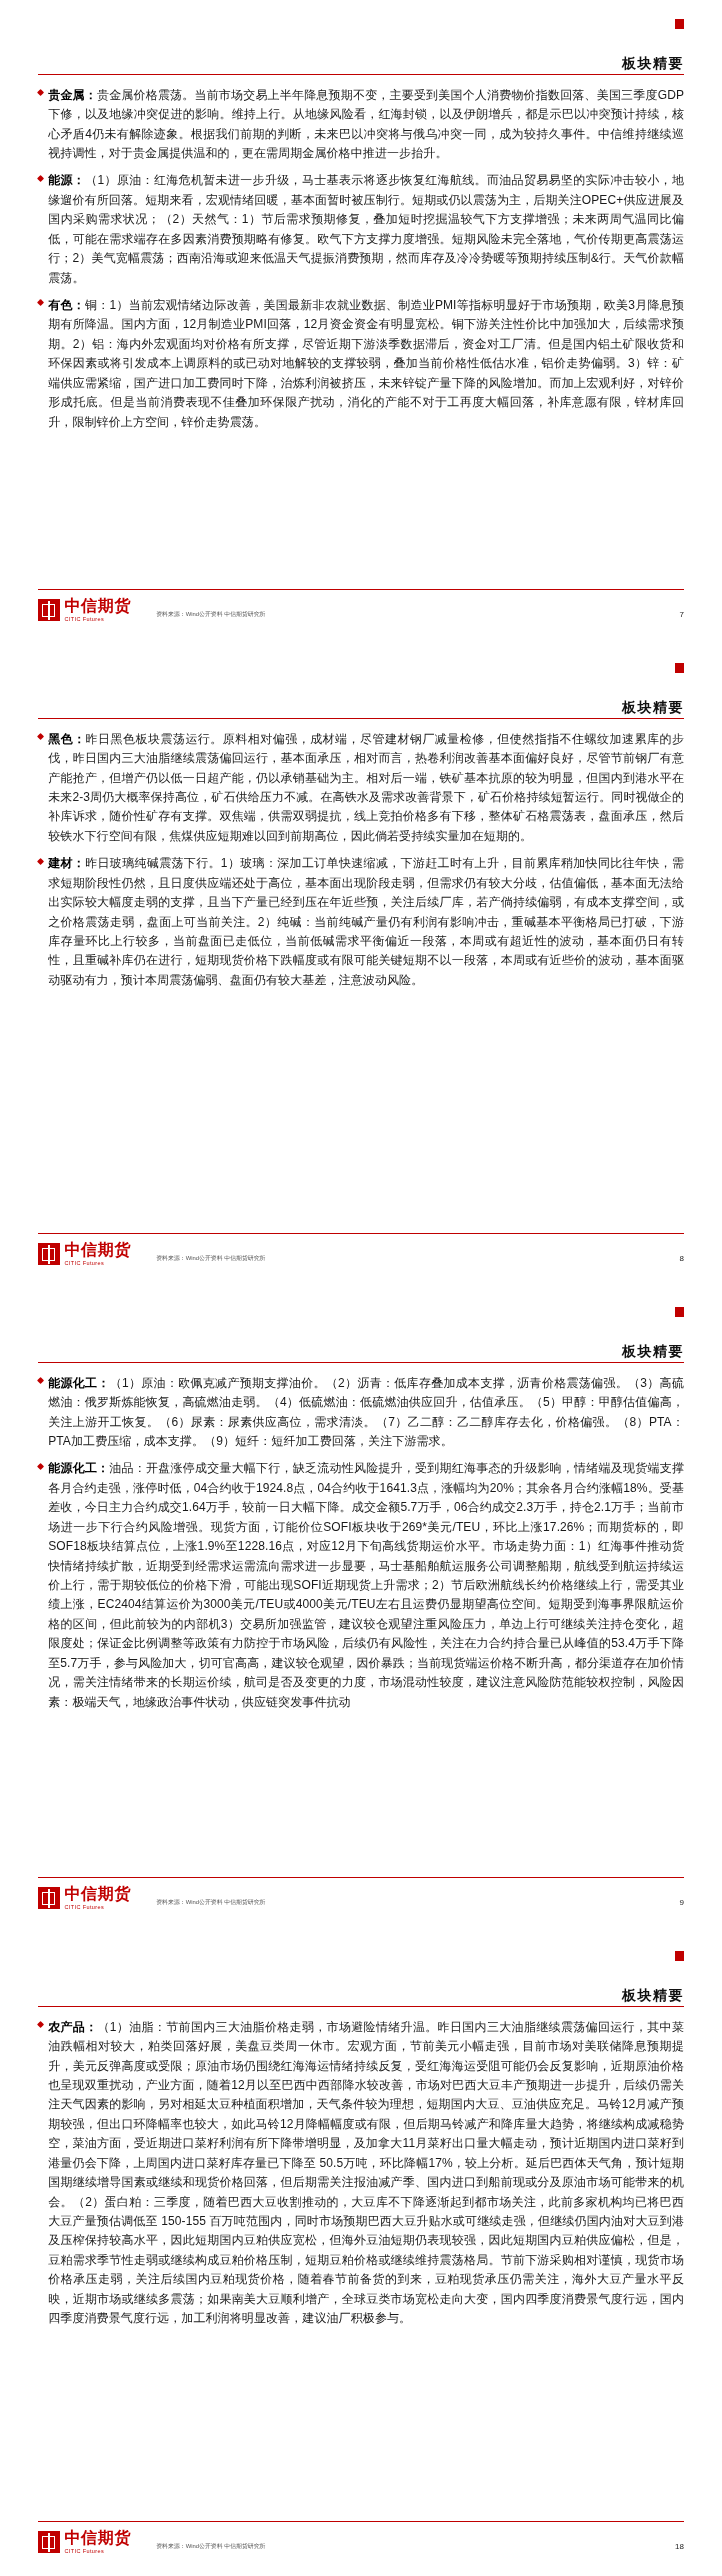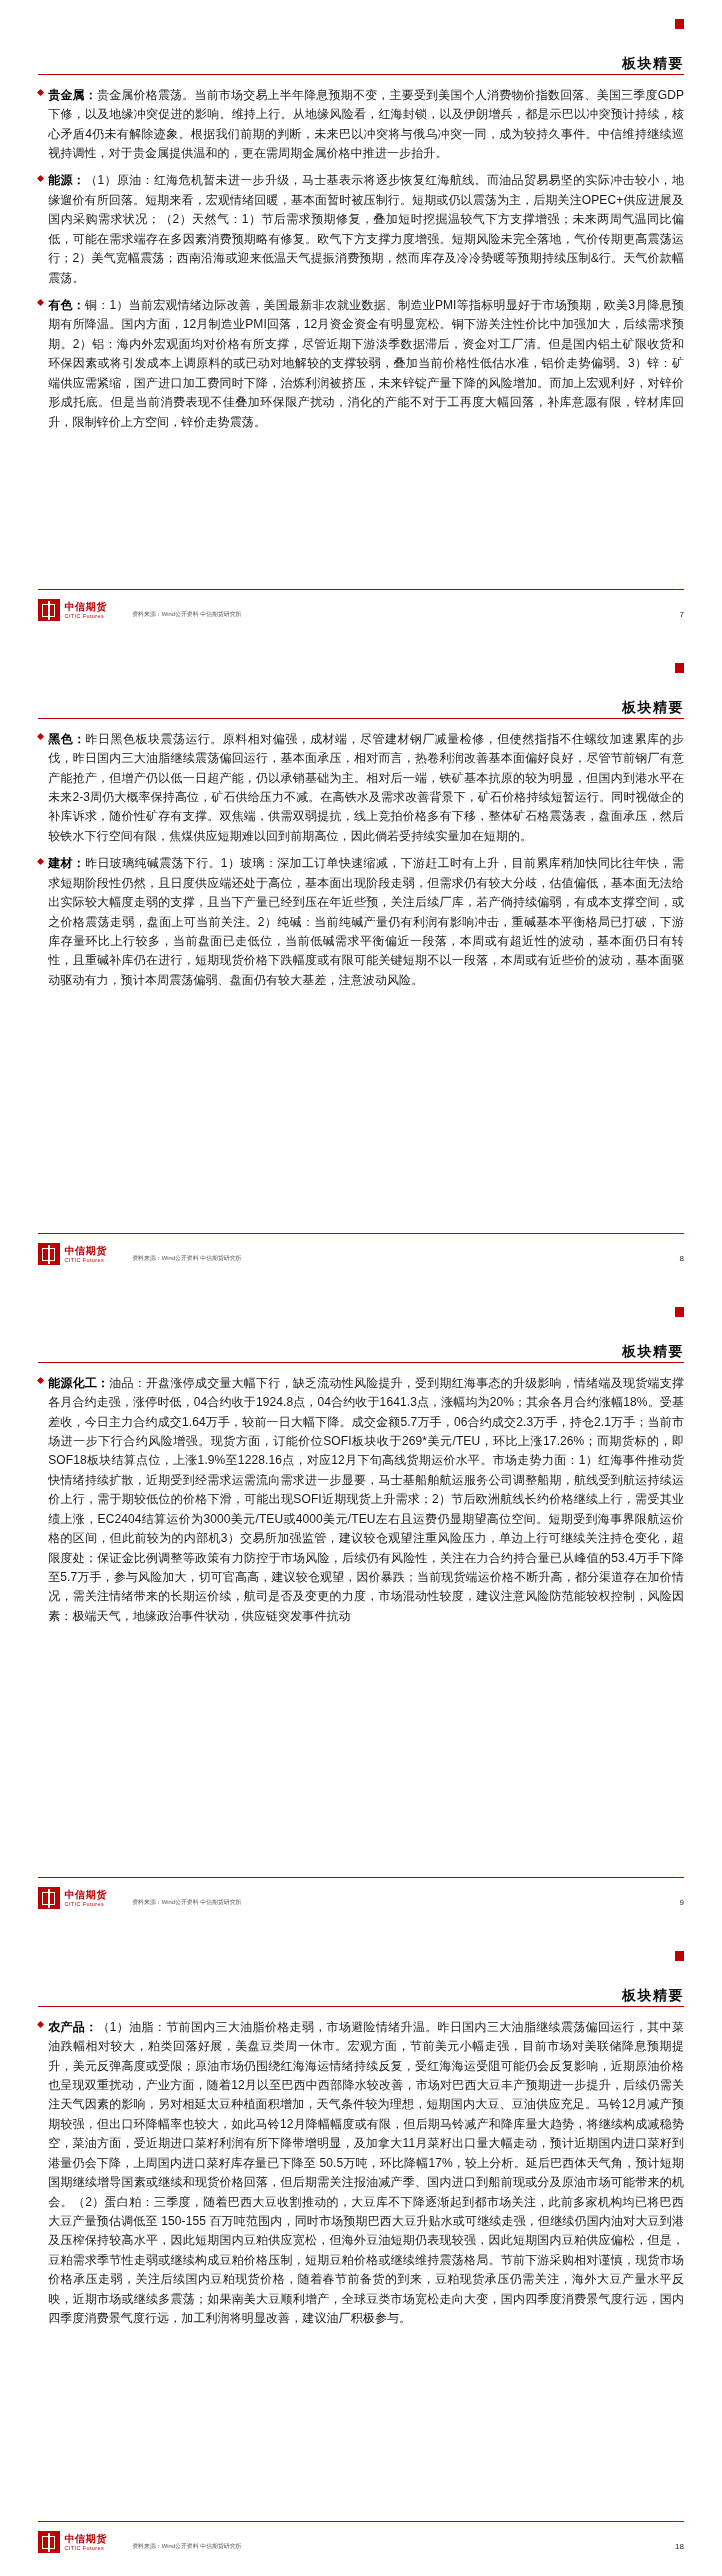--- a/index.html
+++ b/index.html
@@ -94,21 +94,21 @@
   }
   .logo .mark:before{
     content:"";
     position:absolute;
     left:9.5px;top:1.5px;width:2.9px;height:19px;
     background:#fff;
     z-index:2;
   }
   .logo .names{line-height:1.05;}
   .logo .cn{
-    font-size:10px;font-weight:bold;color:#c00000;letter-spacing:0.7px;
+    font-size:16px;font-weight:bold;color:#c00000;letter-spacing:0.7px;
   }
   .logo .en{
     font-size:5.5px;color:#c00000;letter-spacing:0.4px;margin-top:1.5px;
   }
   .src{
     font-size:5.9px;color:#555;
     margin-left:25px;
     flex:1 1 auto;
     padding-top:8.8px;
   }
@@ -182,20 +182,24 @@
 </div>
 
 <div class="page">
   <div class="pg-head">
     <span class="sq"></span>
     <span class="t">板块精要</span>
   </div>
   <div class="body">
     <div class="item">
       <span class="bullet"></span>
+      <div class="txt"><span class="lead">能源化工：</span><span>（1）原油：欧佩克减产预期支撑油价。（2）沥青：低库存叠加成本支撑，沥青价格震荡偏强。（3）高硫燃油：俄罗斯炼能恢复，高硫燃油走弱。（4）低硫燃油：低硫燃油供应回升，估值承压。（5）甲醇：甲醇估值偏高，关注上游开工恢复。（6）尿素：尿素供应高位，需求清淡。（7）乙二醇：乙二醇库存去化，价格偏强。（8）PTA：PTA加工费压缩，成本支撑。（9）短纤：短纤加工费回落，关注下游需求。</span></div>
+    </div>
+    <div class="item">
+      <span class="bullet"></span>
       <div class="txt"><span class="lead">能源化工：</span><span>油品：开盘涨停成交量大幅下行，缺乏流动性风险提升，受到期红海事态的升级影响，情绪端及现货端支撑各月合约走强，涨停时低，04合约收于1924.8点，04合约收于1641.3点，涨幅均为20%；其余各月合约涨幅18%。受基差收，今日主力合约成交1.64万手，较前一日大幅下降。成交金额5.7万手，06合约成交2.3万手，持仓2.1万手；当前市场进一步下行合约风险增强。现货方面，订能价位SOFI板块收于269*美元/TEU，环比上涨17.26%；而期货标的，即SOF18板块结算点位，上涨1.9%至1228.16点，对应12月下旬高线货期运价水平。市场走势力面：1）红海事件推动货快情绪持续扩散，近期受到经需求运需流向需求进一步显要，马士基船舶航运服务公司调整船期，航线受到航运持续运价上行，需于期较低位的价格下滑，可能出现SOFI近期现货上升需求；2）节后欧洲航线长约价格继续上行，需受其业绩上涨，EC2404结算运价为3000美元/TEU或4000美元/TEU左右且运费仍显期望高位空间。短期受到海事界限航运价格的区间，但此前较为的内部机3）交易所加强监管，建议较仓观望注重风险压力，单边上行可继续关注持仓变化，超限度处；保证金比例调整等政策有力防控于市场风险，后续仍有风险性，关注在力合约持合量已从峰值的53.4万手下降至5.7万手，参与风险加大，切可官高高，建议较仓观望，因价暴跌；当前现货端运价格不断升高，都分渠道存在加价情况，需关注情绪带来的长期运价续，航司是否及变更的力度，市场混动性较度，建议注意风险防范能较权控制，风险因素：极端天气，地缘政治事件状动，供应链突发事件抗动</span></div>
     </div>
   </div>
   <div class="foot">
     <div class="logo">
       <span class="mark"></span>
       <span class="names">
         <div class="cn">中信期货</div>
         <div class="en">CITIC Futures</div>
       </span>

